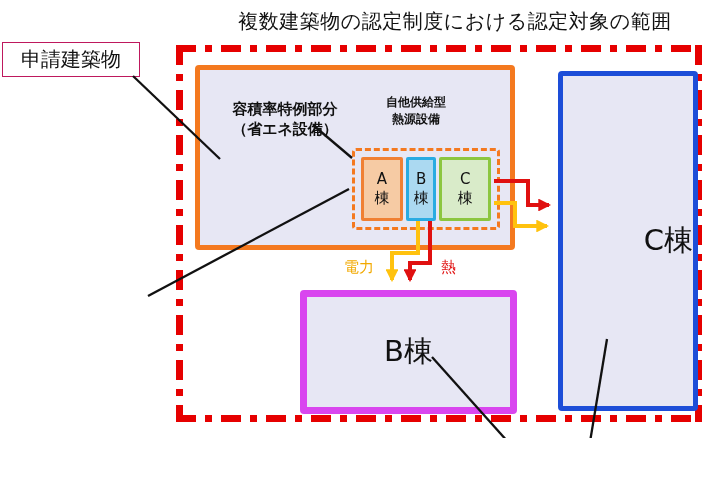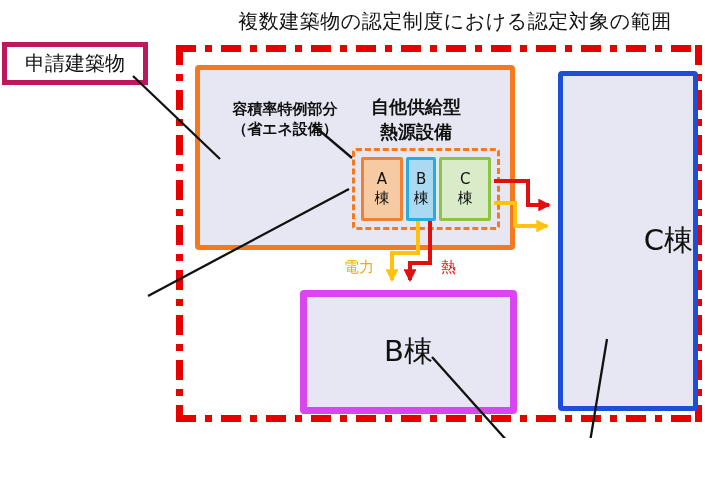--- a/index.html
+++ b/index.html
@@ -22,34 +22,34 @@
   .bldg-a{left:195px;top:65px;width:310px;height:175px;border:5px solid #F4791F;}
   .bldg-c{left:558px;top:71px;width:130px;height:330px;border:5px solid #1d4ed8;
           display:flex;align-items:center;justify-content:flex-end;}
   .bldg-b{left:300px;top:290px;width:203px;height:110px;border:7px solid #d946ef;
           display:flex;align-items:center;justify-content:center;}
   .bldg-name{font-size:29px;color:#111;font-weight:500;}
 
   .floor-label{position:absolute;left:10px;top:14px;width:150px;text-align:center;
                font-size:15px;font-weight:bold;color:#111;line-height:1.3;white-space:pre-line;margin-top:16px;}
   .heat-label{position:absolute;left:156px;top:24px;width:120px;text-align:center;
-              font-size:18px;font-weight:bold;color:#111;line-height:1.4;white-space:pre-line;}
+              font-size:12px;font-weight:bold;color:#111;line-height:1.4;white-space:pre-line;}
   .a-name{position:absolute;left:44px;top:64px;font-size:29px;color:#111;font-weight:500;}
 
   .unit-group{position:absolute;left:152px;top:78px;width:148px;height:82px;
               border:3px dashed #F4791F;border-radius:4px;box-sizing:border-box;
               display:flex;align-items:center;gap:3px;padding:0 6px;}
   .unit{border-radius:2px;box-sizing:border-box;height:64px;display:flex;align-items:center;
         justify-content:center;text-align:center;font-size:15px;line-height:1.3;
         color:#111;white-space:pre-line;}
   .unit-a{width:43px;border:3px solid #F08033;background:#F6CBA4;}
   .unit-b{width:31px;border:3px solid #29ABE2;background:#ABD9F1;}
   .unit-c{width:53px;border:3px solid #8CC63F;background:#D9EBC9;}
 
-  .callout{position:absolute;background:#fff;border:5px solid #be185d;z-index:3;
+  .callout{position:absolute;background:#fff;border:1px solid #be185d;z-index:3;
            display:flex;align-items:center;justify-content:center;color:#111;}
   .callout-applicant{left:2px;top:42px;width:136px;height:33px;font-size:20px;}
   .callout-other{left:517px;top:440px;width:134px;height:36px;font-size:20px;}
 
   .note{position:absolute;left:23px;top:296px;width:245px;min-height:156px;z-index:3;
         background:#fff;border:4px solid #111;box-sizing:border-box;
         padding:3px 7px;font-size:19px;line-height:1.31;color:#CC2A2A;white-space:pre-line;}
 
   .flow-label{position:absolute;z-index:4;font-size:15px;font-weight:normal;}
   .flow-electricity{left:344px;top:258px;color:#F2A900;}

